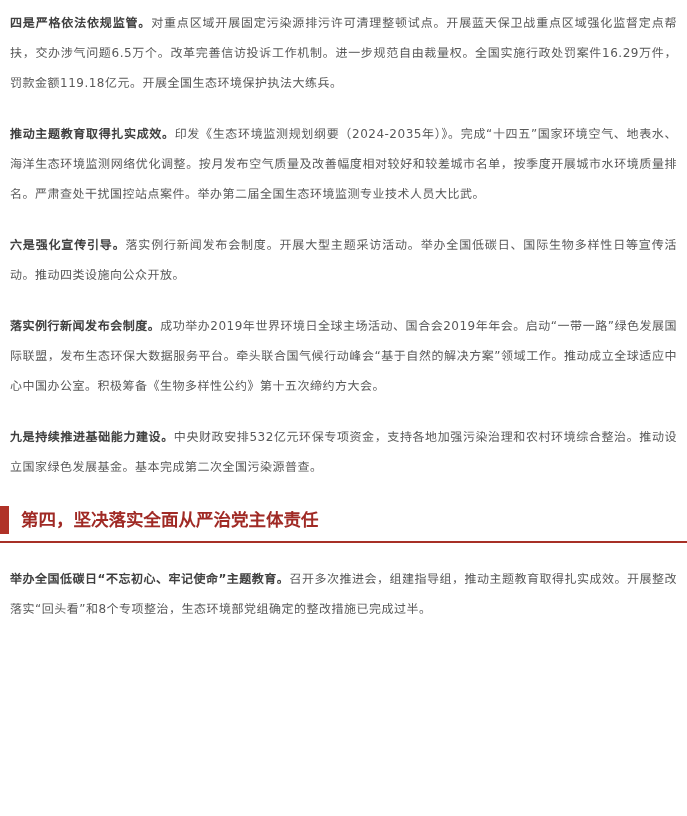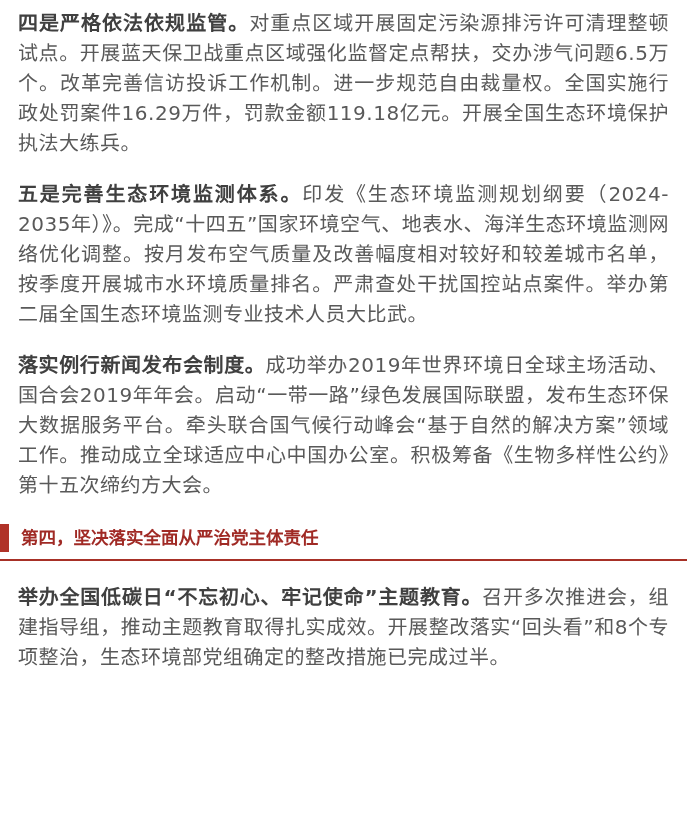--- a/index.html
+++ b/index.html
@@ -12,22 +12,22 @@
     height: 816px;
     overflow: hidden;
     font-family: "DejaVu Sans", "Liberation Sans", sans-serif;
   }
   .article {
     width: 687px;
     padding-top: 8px;
     box-sizing: border-box;
   }
   .para {
-    margin: 21px 18px;
-    font-size: 20px;
+    margin: 21px 10px;
+    font-size: 12px;
     line-height: 30px;
     color: #595959;
     text-align: justify;
     letter-spacing: 0.5px;
   }
   .para:first-child {
     margin-top: 0;
   }
   .para .lead {
     font-weight: bold;
@@ -54,26 +54,28 @@
     line-height: 24px;
   }
 </style>
 </head>
 <body>
 
 <div class="article">
 
   <p class="para"><span class="lead">四是严格依法依规监管。</span><span>对重点区域开展固定污染源排污许可清理整顿试点。开展蓝天保卫战重点区域强化监督定点帮扶，交办涉气问题6.5万个。改革完善信访投诉工作机制。进一步规范自由裁量权。全国实施行政处罚案件16.29万件，罚款金额119.18亿元。开展全国生态环境保护执法大练兵。</span></p>
 
-  <p class="para"><span class="lead">五是完善生态环境监测体系。</span><span>印发《生态环境监测规划纲要（2024-2035年）》。完成“十四五”国家环境空气、地表水、海洋生态环境监测网络优化调整。按月发布空气质量及改善幅度相对较好和较差城市名单，按季度开展城市水环境质量排名。严肃查处干扰国控站点案件。举办第二届全国生态环境监测专业技术人员大比武。</span></p>
+  <p class="para"><span class="lead">推动主题教育取得扎实成效。</span><span>印发《生态环境监测规划纲要（2024-2035年）》。完成“十四五”国家环境空气、地表水、海洋生态环境监测网络优化调整。按月发布空气质量及改善幅度相对较好和较差城市名单，按季度开展城市水环境质量排名。严肃查处干扰国控站点案件。举办第二届全国生态环境监测专业技术人员大比武。</span></p>
 
+  <p class="para"><span class="lead">六是强化宣传引导。</span><span>落实例行新闻发布会制度。开展大型主题采访活动。举办全国低碳日、国际生物多样性日等宣传活动。推动四类设施向公众开放。</span></p>
 
   <p class="para"><span class="lead">落实例行新闻发布会制度。</span><span>成功举办2019年世界环境日全球主场活动、国合会2019年年会。启动“一带一路”绿色发展国际联盟，发布生态环保大数据服务平台。牵头联合国气候行动峰会“基于自然的解决方案”领域工作。推动成立全球适应中心中国办公室。积极筹备《生物多样性公约》第十五次缔约方大会。</span></p>
 
 
+  <p class="para"><span class="lead">九是持续推进基础能力建设。</span><span>中央财政安排532亿元环保专项资金，支持各地加强污染治理和农村环境综合整治。推动设立国家绿色发展基金。基本完成第二次全国污染源普查。</span></p>
 
   <div class="section-header">
     <span class="red-bar"></span>
     <span class="section-title">第四，坚决落实全面从严治党主体责任</span>
   </div>
 
   <p class="para"><span class="lead">举办全国低碳日“不忘初心、牢记使命”主题教育。</span><span>召开多次推进会，组建指导组，推动主题教育取得扎实成效。开展整改落实“回头看”和8个专项整治，生态环境部党组确定的整改措施已完成过半。</span></p>
 
 </div>
 

